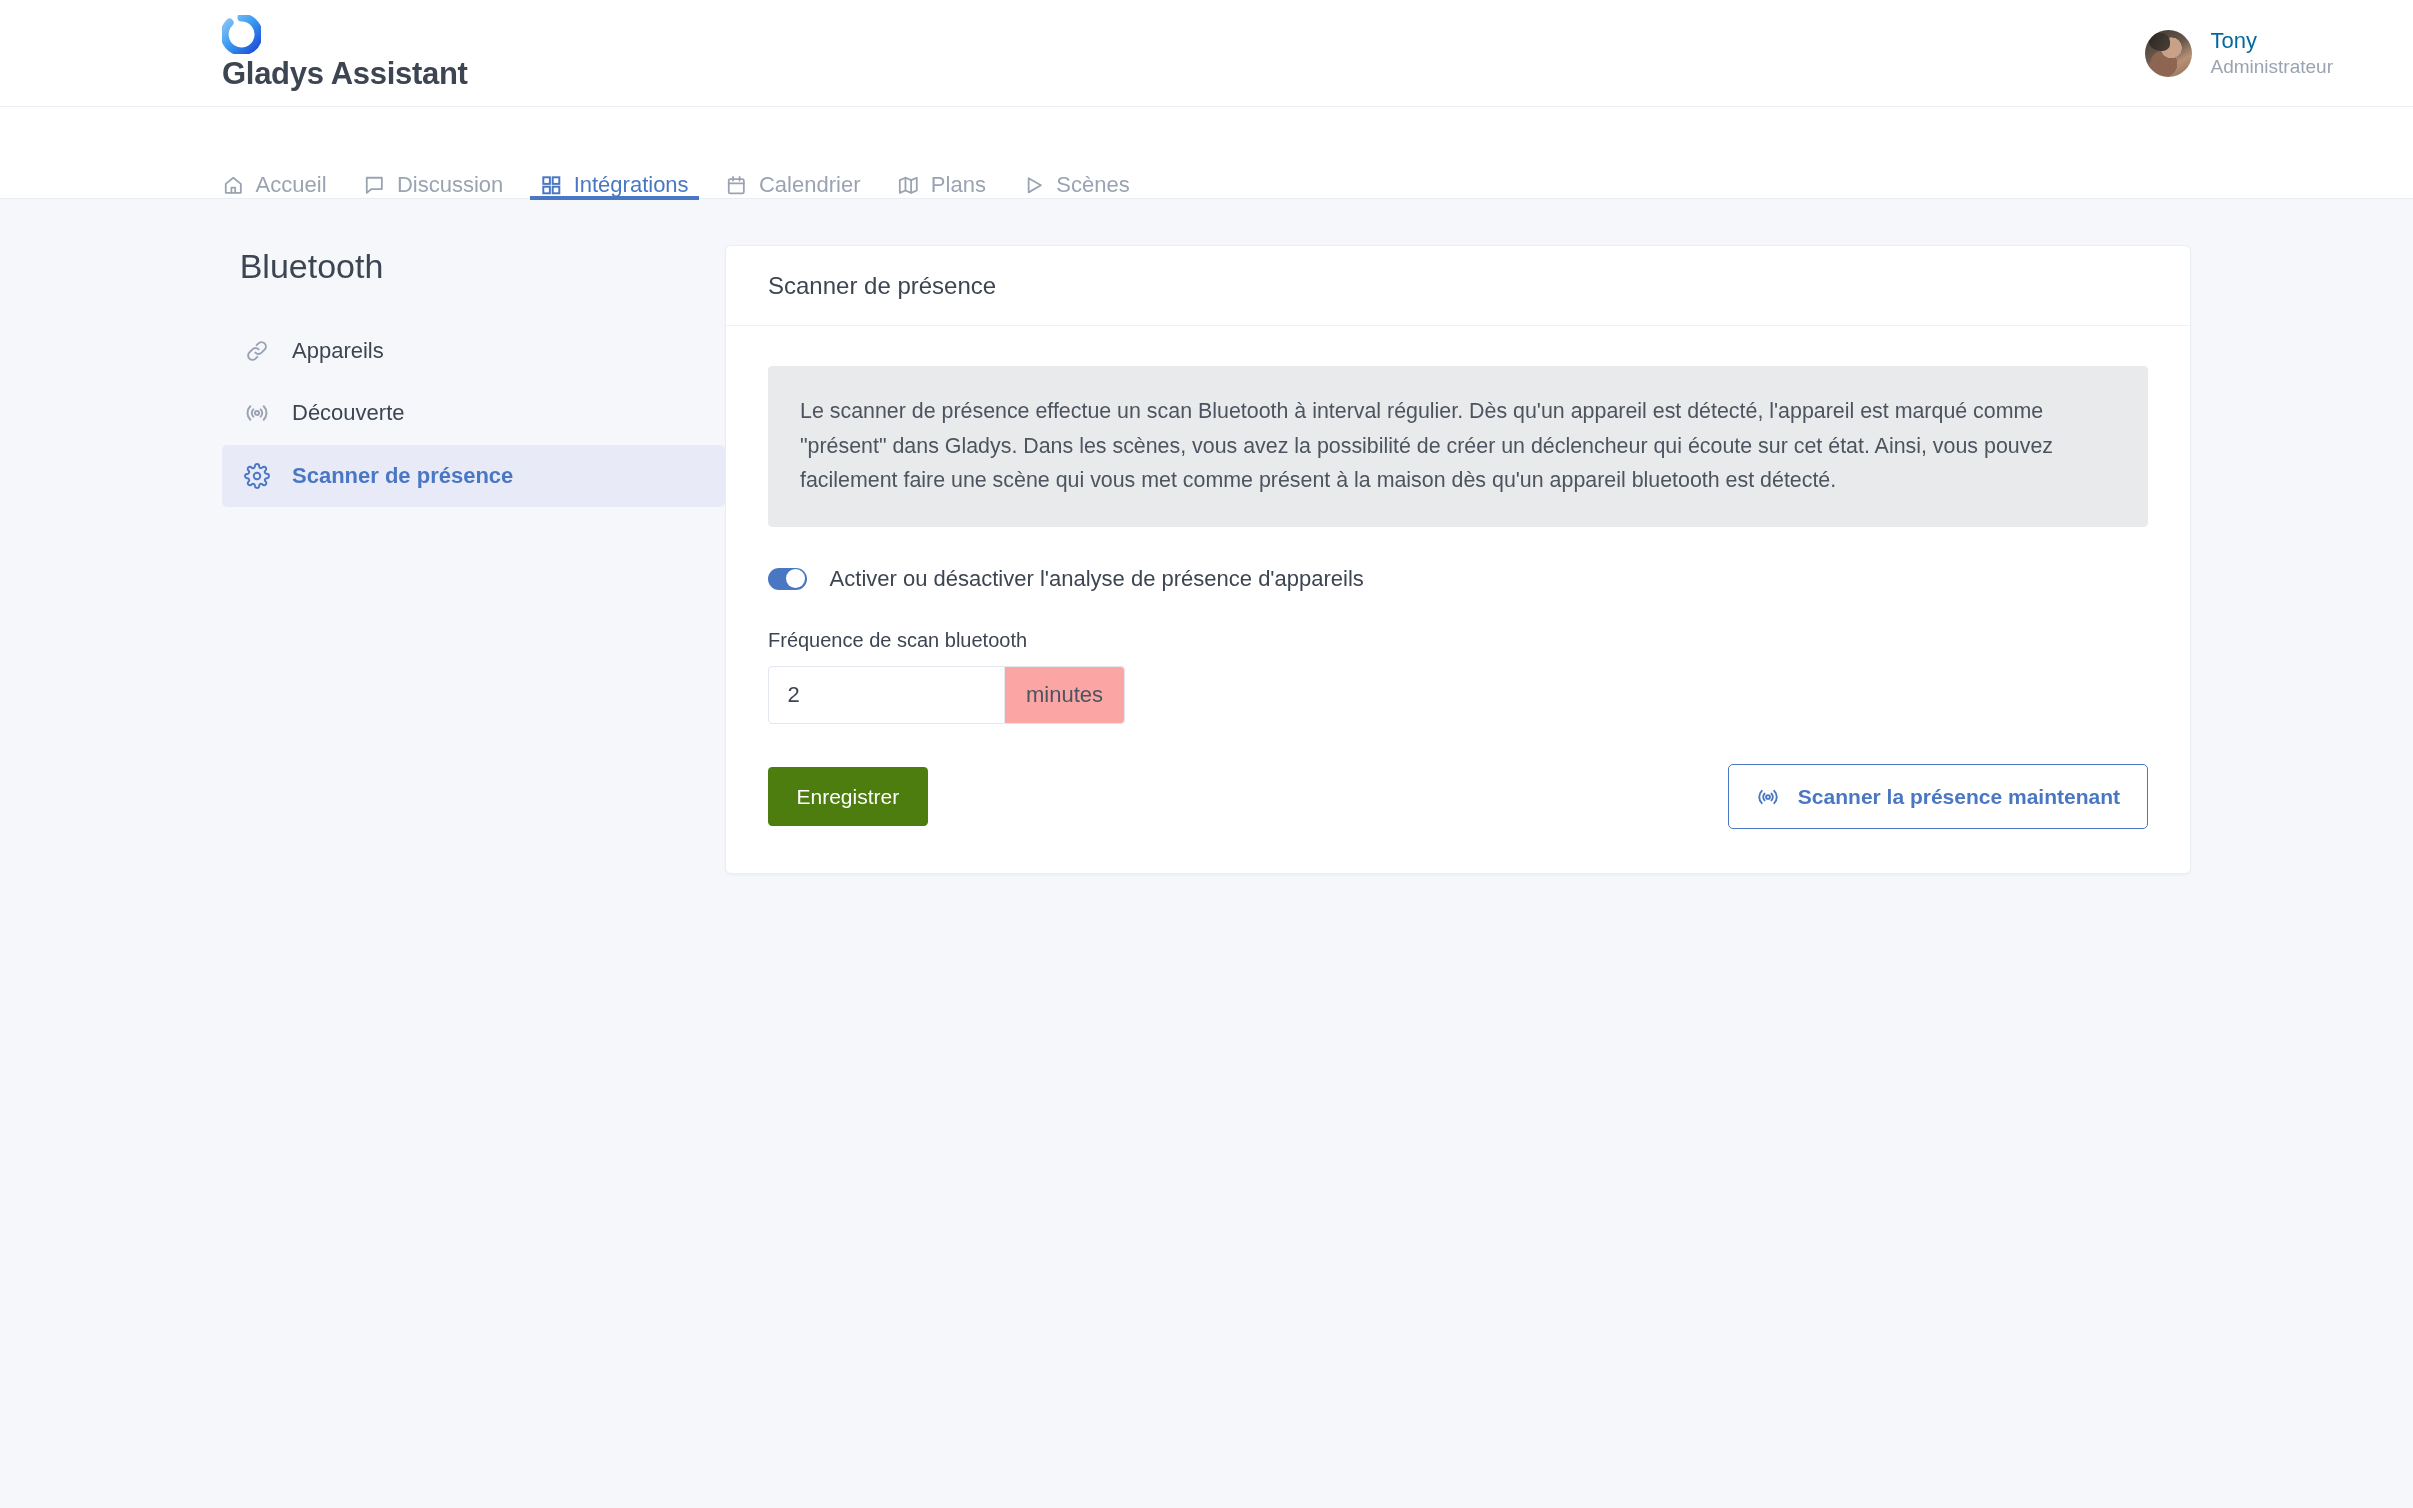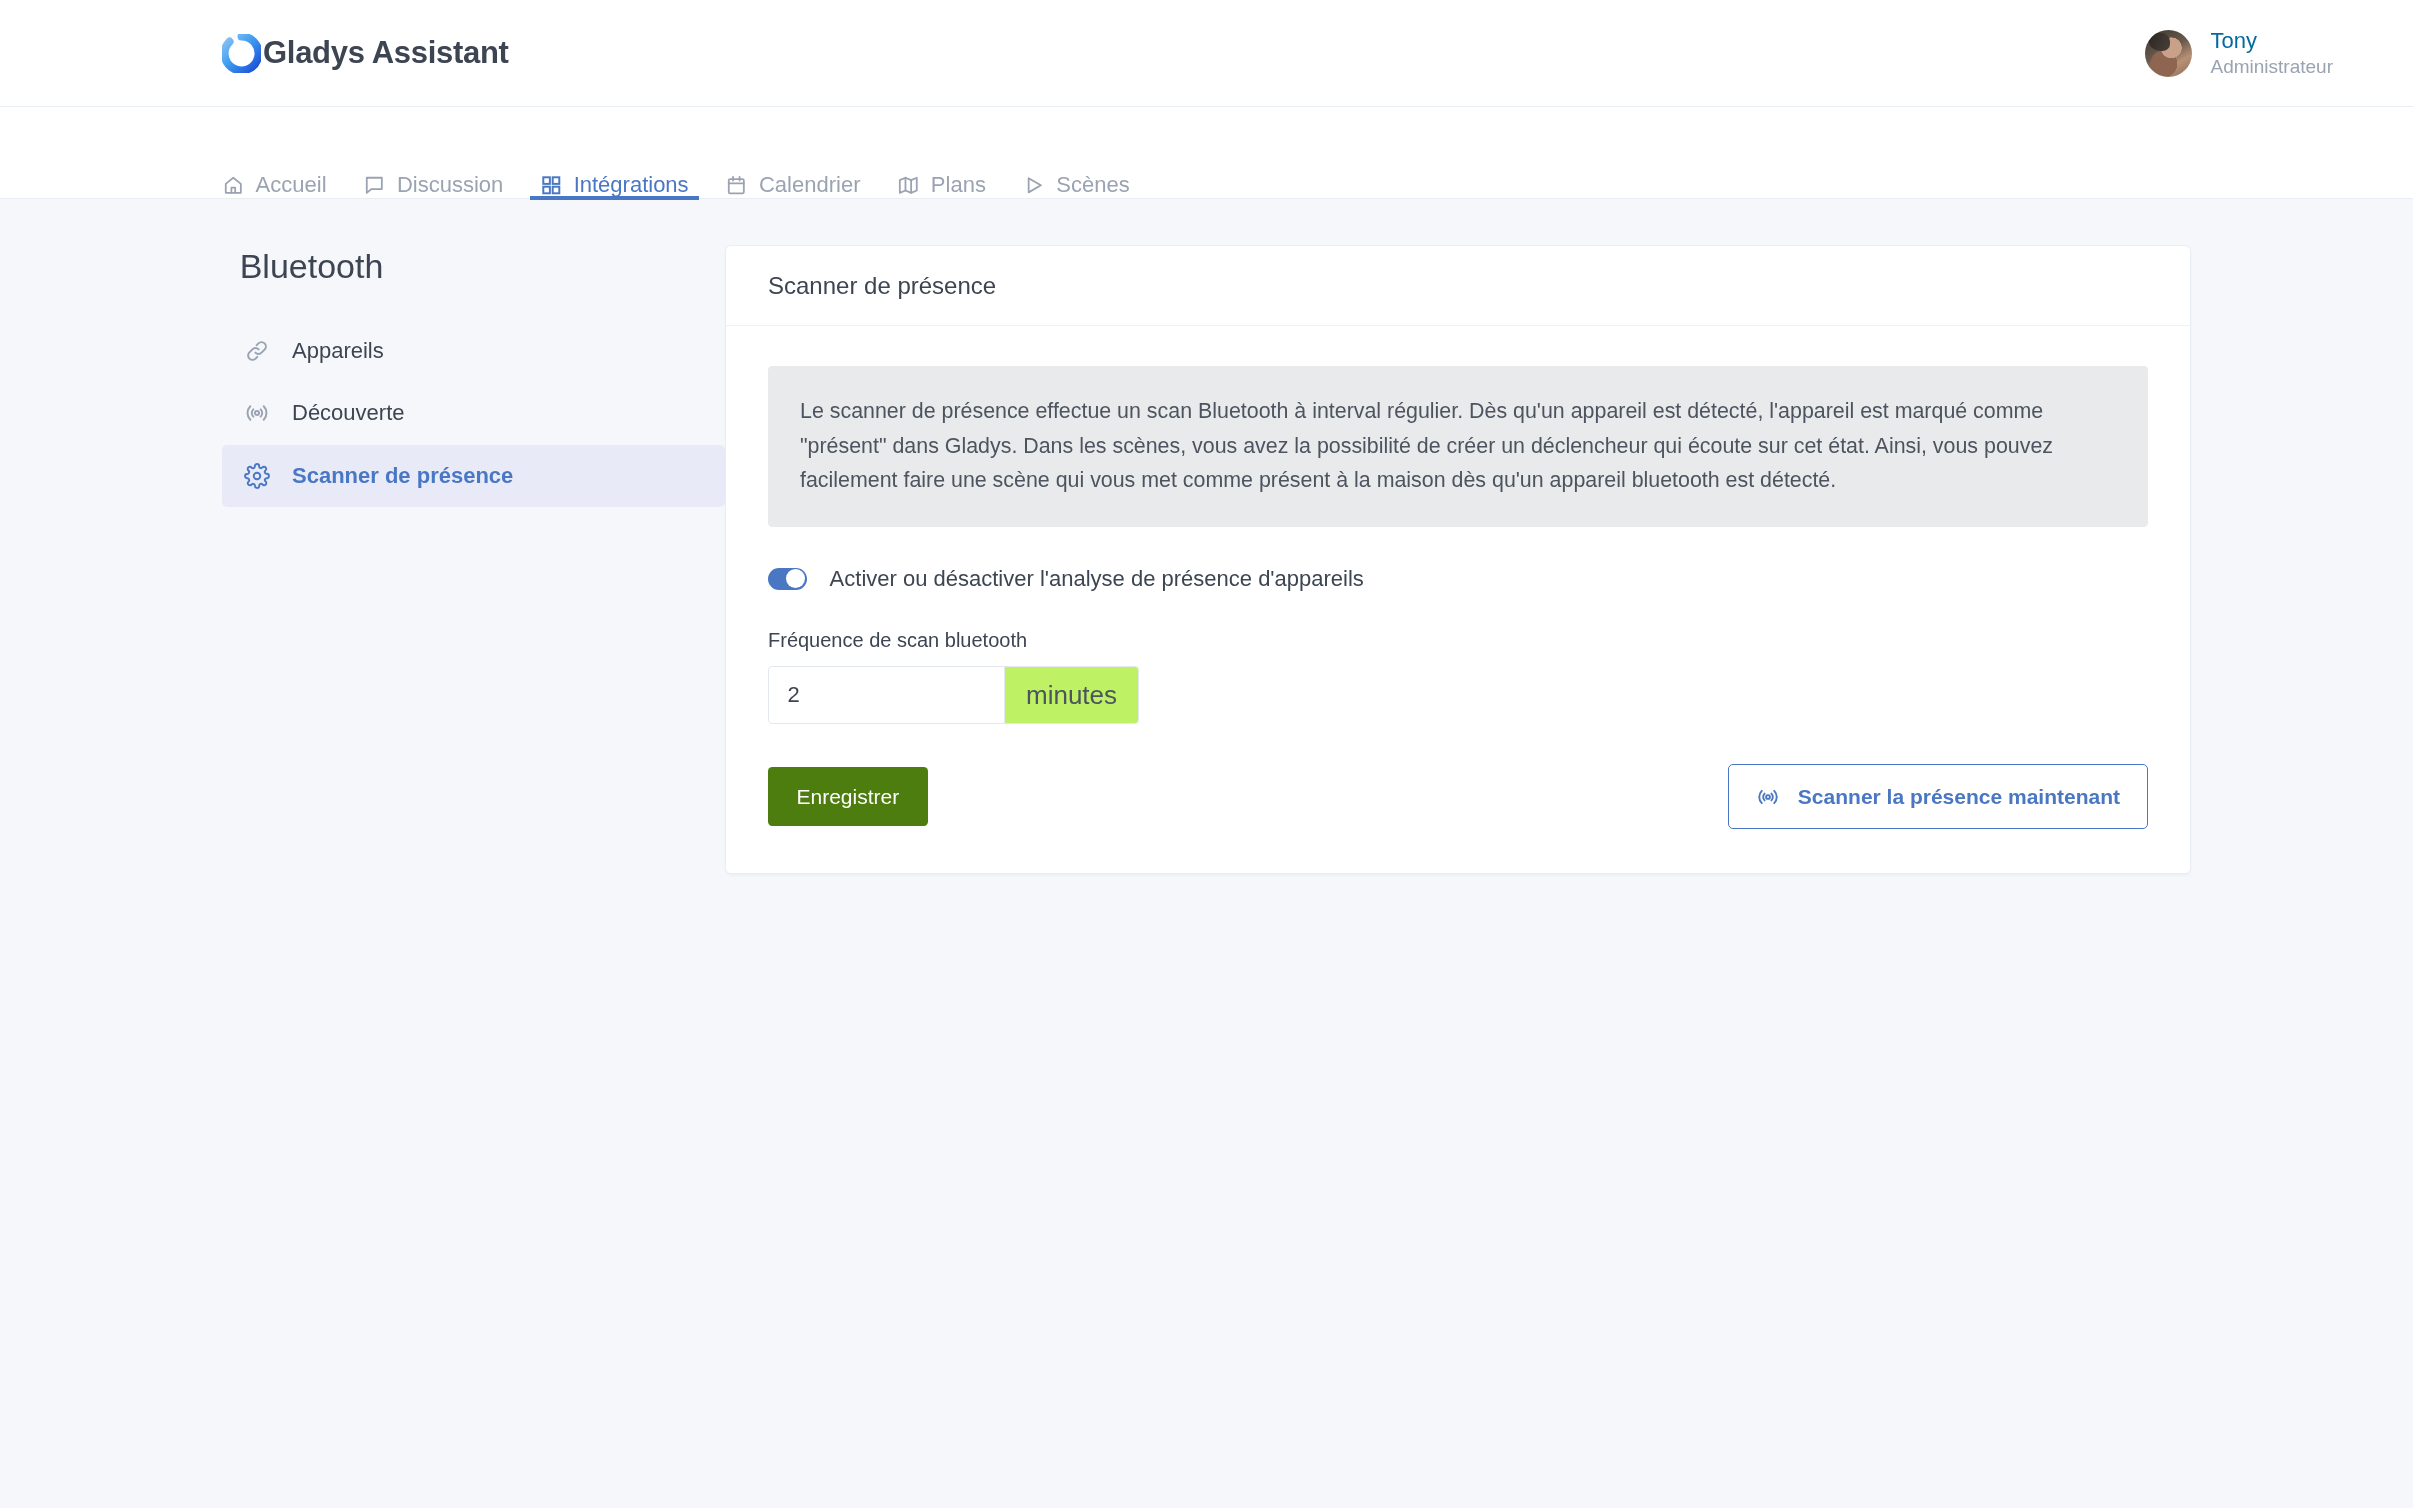--- a/index.html
+++ b/index.html
@@ -12,21 +12,21 @@
 
   
   .header {
     height: 107px;
     background: #ffffff;
     border-bottom: 1.7px solid #e8ecf3;
     display: flex;
     align-items: center;
     padding: 0 80px 0 222px;
   }
-  .brand { display: flex; align-items: center; gap: 2px; }
+  .brand { display: flex; align-items: flex-start; gap: 2px; flex-direction: column; }
   .logo-mark { width: 39px; height: 39px; position: relative; display: block; }
   .brand-name {
     font-size: 31px; font-weight: bold; color: #3d4552; letter-spacing: -0.3px;
   }
   .header-spacer { flex: 1 1 auto; }
   .user-box { display: flex; align-items: center; gap: 18.4px; }
   .avatar {
     width: 47px; height: 47px; border-radius: 50%;
     background:
       radial-gradient(circle at 56% 38%, #c9a189 0 26%, rgba(201,161,137,0) 27%),
@@ -140,22 +140,22 @@
     padding: 0 18.4px;
     font-size: 22px; color: #3d4552;
     font-family: "Liberation Sans", sans-serif;
     background: #ffffff; outline: none;
   }
   .input-addon {
     display: flex; align-items: center; justify-content: center;
     height: 58px; padding: 0 21px;
     border: 1.7px solid #e3e8f0;
     border-radius: 0 4.2px 4.2px 0;
-    background: #bef264;
-    font-size: 26px; color: #4c545f;
+    background: #fca5a5;
+    font-size: 22px; color: #4c545f;
   }
 
   .actions { display: flex; align-items: center; justify-content: space-between; }
   .btn-save {
     background: #4d7c0f; border: none; border-radius: 4.2px;
     height: 59px; padding: 0 28.5px;
     color: #ffffff; font-size: 21px;
     font-family: "Liberation Sans", sans-serif;
     cursor: pointer;
   }

